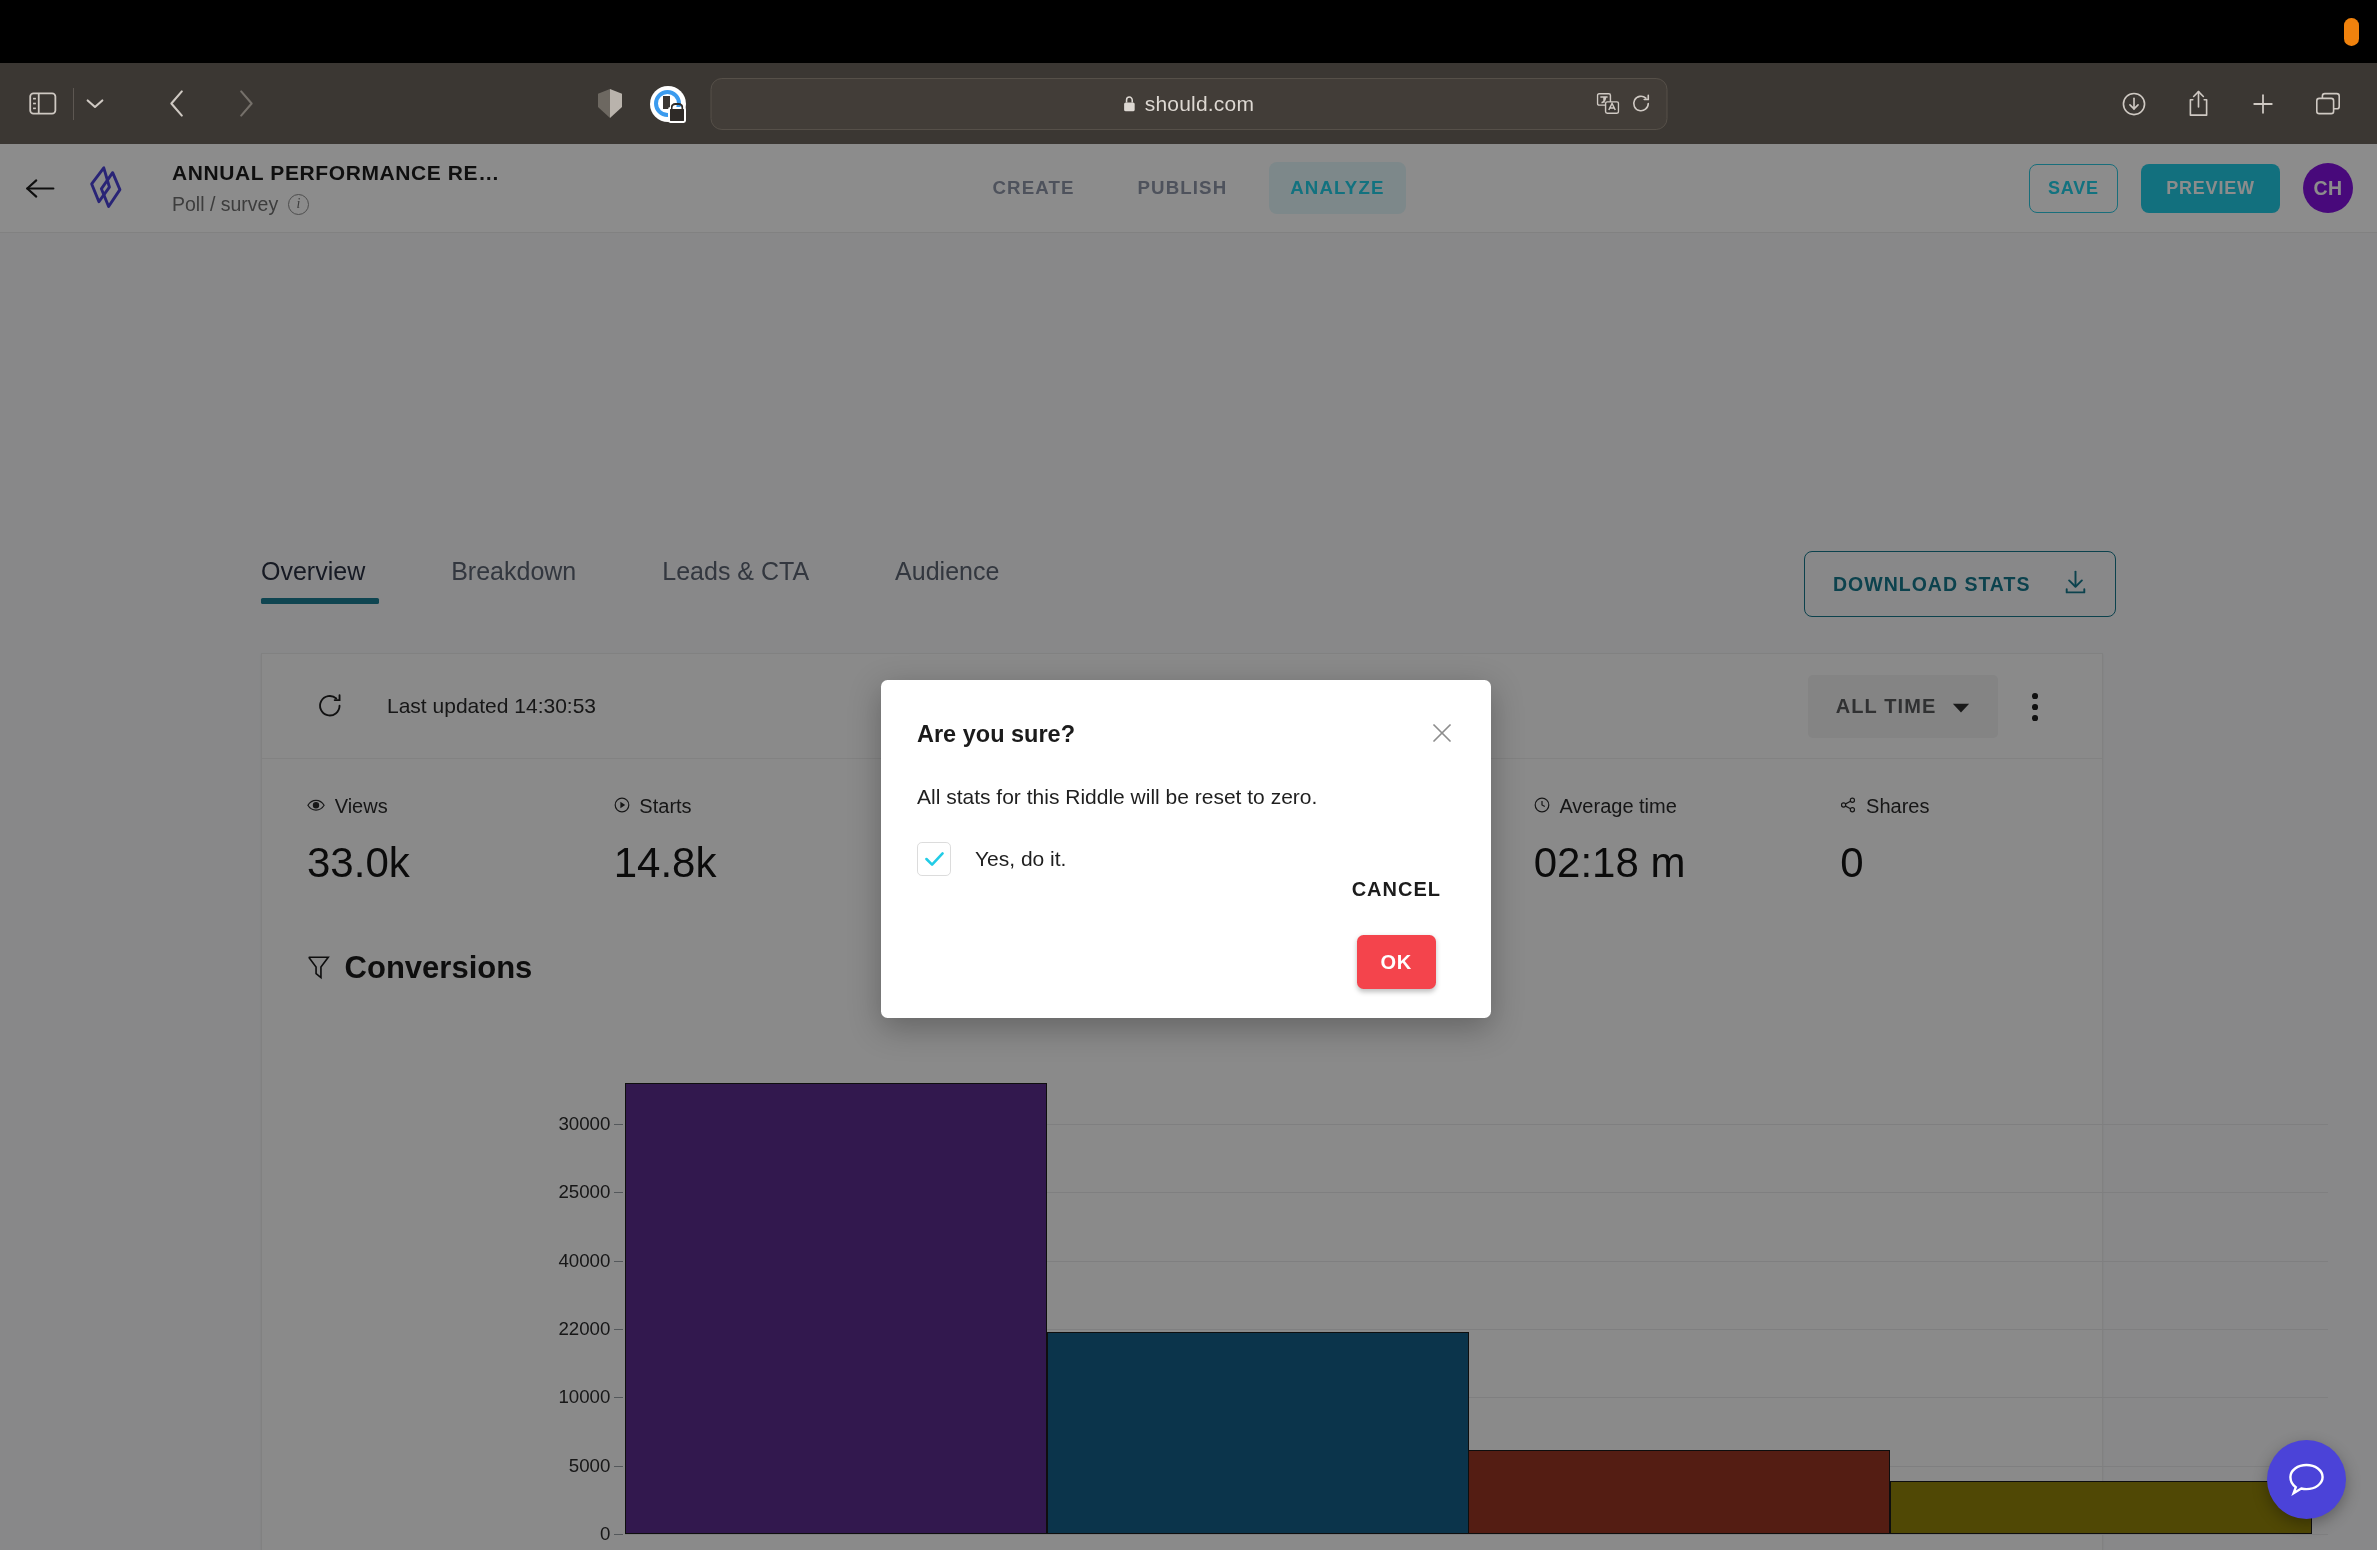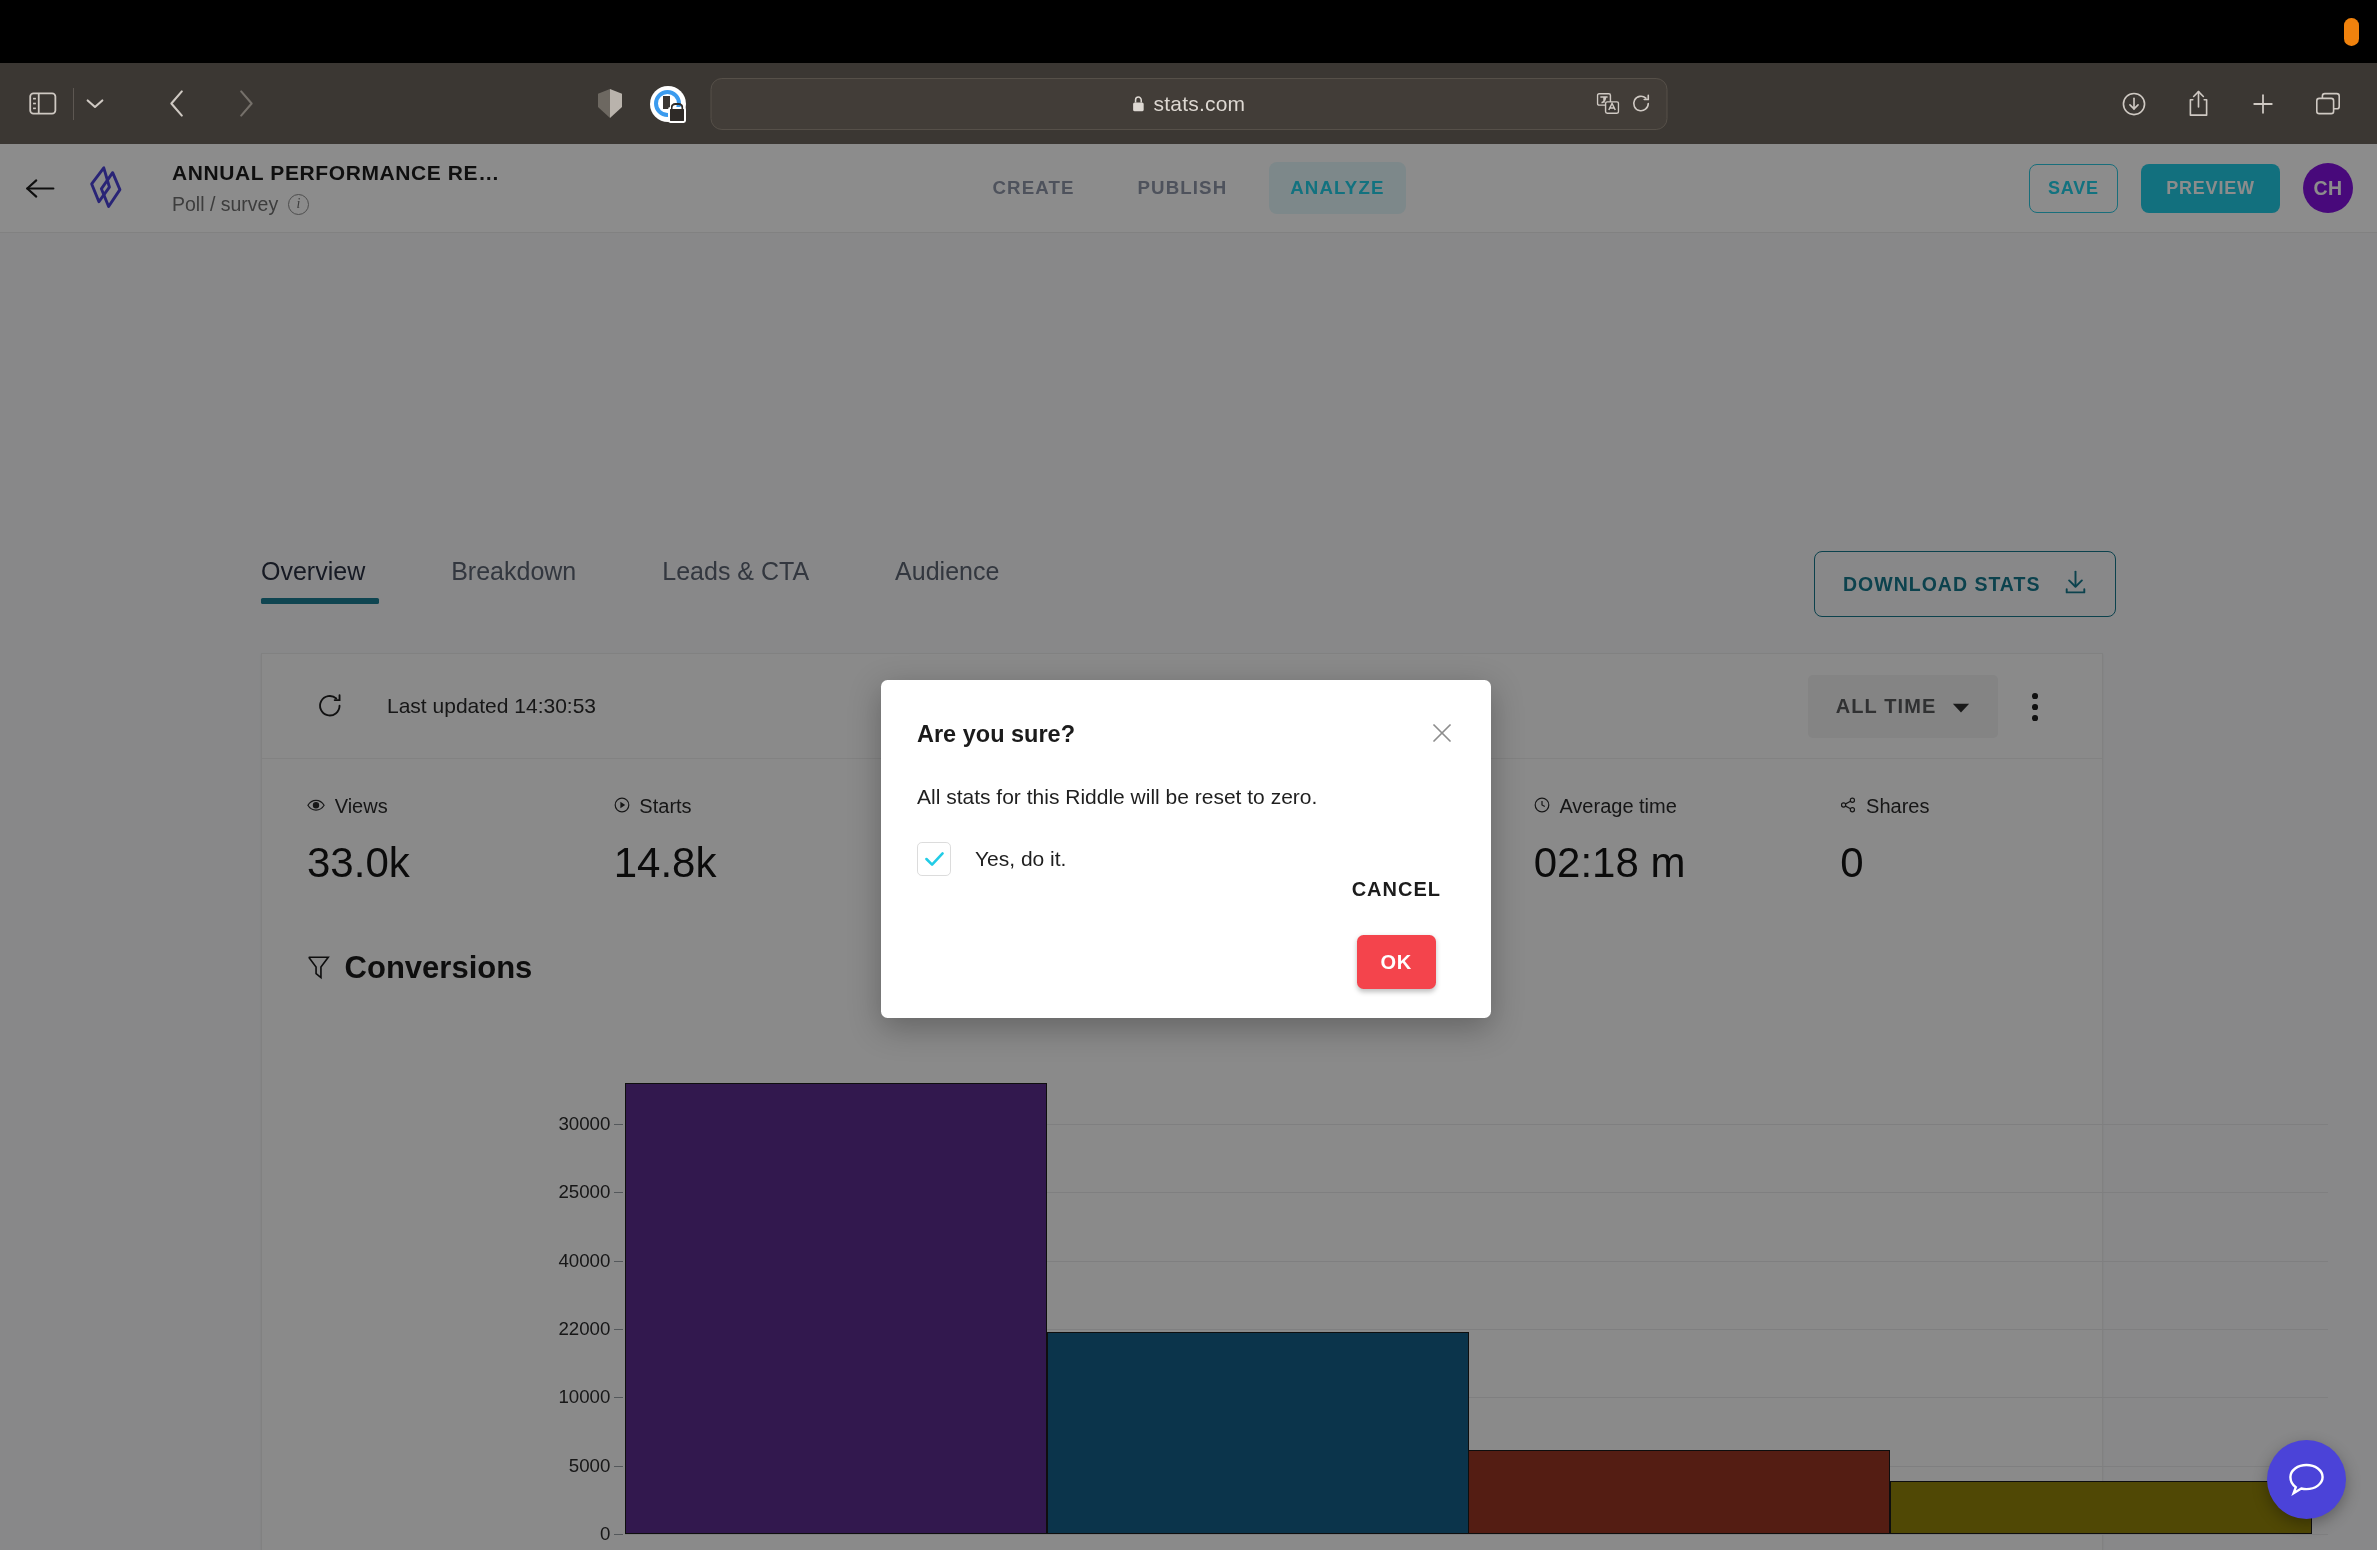--- a/index.html
+++ b/index.html
@@ -157,21 +157,21 @@
   .subtab.active { color: #2a3142; font-weight: 400; }
   .subtab.active::after {
     content:""; position:absolute; left:0; bottom:0; width:118px; height:5.7px;
     background: #1d7f94; border-radius: 1.6px;
   }
   .download-btn {
     position: absolute; right: 261px; top: 318px;
     height: 66px; padding: 0 27.6px;
     border: 1.6px solid #16788d; border-radius: 8px;
     color: #16788d; font-size: 19.5px; font-weight: 700; letter-spacing: 1px;
-    display: flex; align-items: center; gap: 24px; background: transparent;
+    display: flex; align-items: center; gap: 34px; background: transparent;
   }
 
   .panel {
     position: absolute; left: 261px; top: 420px;
     width: 1842px; height: 1078px;
     background: #fbfbfc;
     border: 0.8px solid #ececec;
     box-shadow: 0 0.8px 2.4px rgba(0,0,0,.06);
   }
   .panel-top {
@@ -337,21 +337,21 @@
     </div>
   </div>
 
   <div class="addr-wrap">
     <span class="lock-ico">
       <svg width="13.8" height="18" viewBox="0 0 17 22" fill="none" stroke="#ddd8d2" stroke-width="1.9">
         <rect x="2" y="9" width="13" height="11" rx="2" fill="#ddd8d2" stroke="none"></rect>
         <path d="M5 9V6a3.5 3.5 0 0 1 7 0v3"></path>
       </svg>
     </span>
-    <span class="addr-text">stats.com</span>
+    <span class="addr-text">should.com</span>
     <span class="addr-right">
       <span>
         <svg width="23" height="21" viewBox="0 0 28 26" fill="none" stroke="#cfc9c3" stroke-width="1.8">
           <rect x="1" y="1" width="16" height="14" rx="2"></rect>
           <path d="M4.5 5h9M9 5v7M6 12c3-1 5-3.5 5-7"></path>
           <rect x="11" y="11" width="16" height="14" rx="2" fill="#3b3733"></rect>
           <path d="M15 21l4-8 4 8M16.5 18.5h5"></path>
         </svg>
       </span>
       <span>

